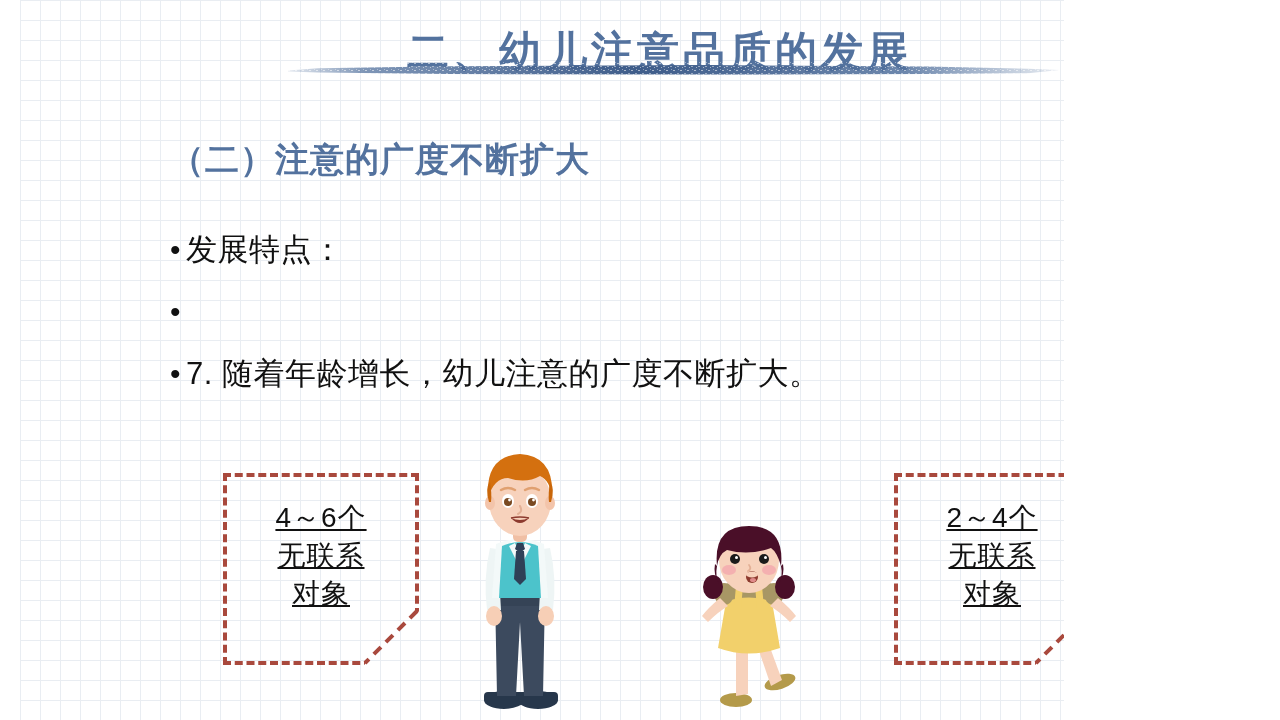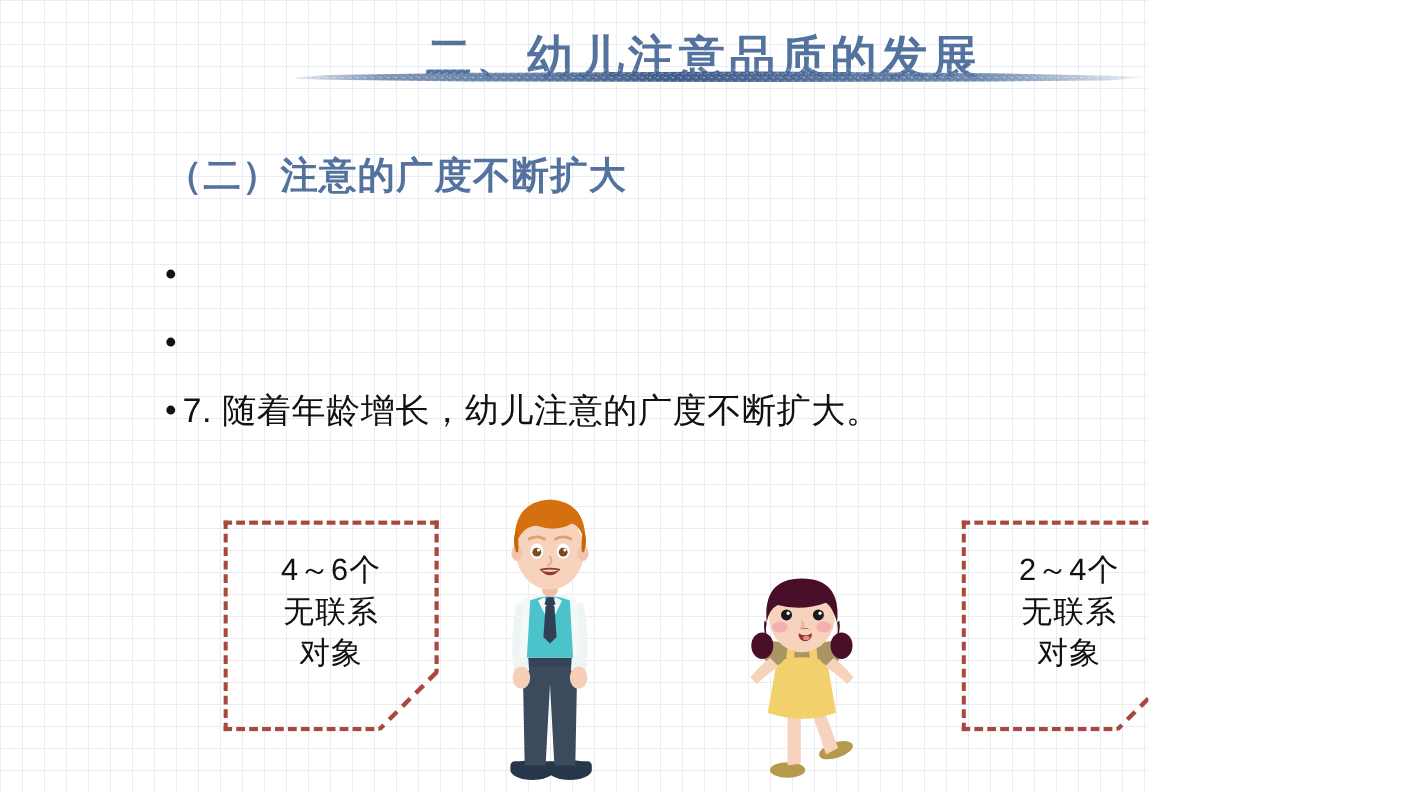--- a/index.html
+++ b/index.html
@@ -16,20 +16,21 @@
     position: relative;
     width: 1044px;
     height: 720px;
     overflow: hidden;
     background-color: #ffffff;
     background-image:
       linear-gradient(to right, #e9edf2 1px, transparent 1px),
       linear-gradient(to bottom, #e9edf2 1px, transparent 1px);
     background-size: 20px 20px;
     background-position: 0 0;
+    margin-left: 20px;
   }
 
   
   #title-block {
     position: absolute;
     left: 0;
     top: 28px;
     width: 1280px;
     text-align: center;
   }
@@ -117,20 +118,21 @@
   .callout-text {
     position: absolute;
     left: 0;
     right: 0;
     top: 26px;
     text-align: center;
     font-size: 28px;
     line-height: 38px;
     color: #111111;
     letter-spacing: 1px;
+    text-decoration: underline;
   }
   #callout-left  { left: 203px; top: 473px; }
   #callout-right { left: 874px; top: 473px; }
 
   
   #boy-figure  { position: absolute; left: 443px; top: 446px; width: 114px; height: 264px; }
   #girl-figure { position: absolute; left: 676px; top: 524px; width: 106px; height: 186px; }
 </style>
 </head>
 <body>
@@ -162,20 +164,21 @@
              L740,11.2 L640,12.0 L420,12.6 L160,12.0 L30,10.6 L0,9.6 Z" fill="url(#ulg)"></path>
     <rect x="0" y="0" width="772" height="14" fill="url(#speck)"></rect>
   </svg>
 
   <div id="subtitle">（二）注意的广度不断扩大</div>
 
   <div id="bullets">
 
     <div class="bullet-row">
       <span class="bullet-dot">•</span>
+      <span class="bullet-text">发展特点：</span>
     </div>
 
     <div class="bullet-row">
       <span class="bullet-dot">•</span>
     </div>
 
     <div class="bullet-row">
       <span class="bullet-dot">•</span>
       <span class="bullet-text">7. 随着年龄增长，幼儿注意的广度不断扩大。</span>
     </div>

